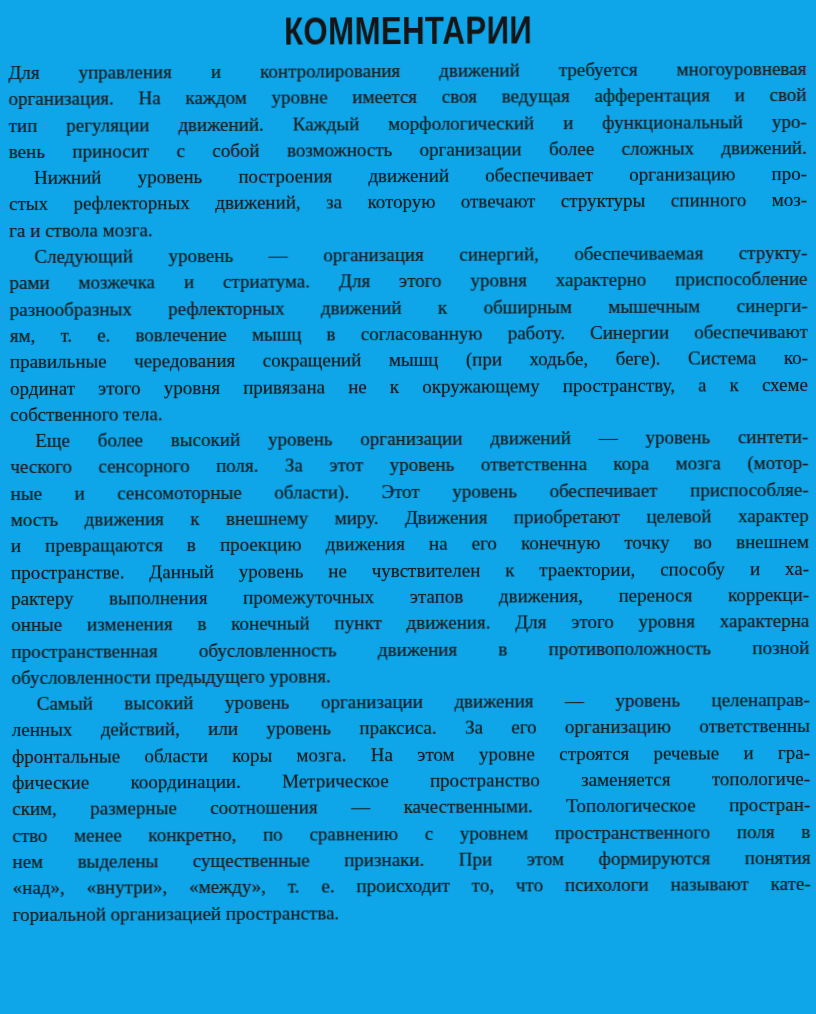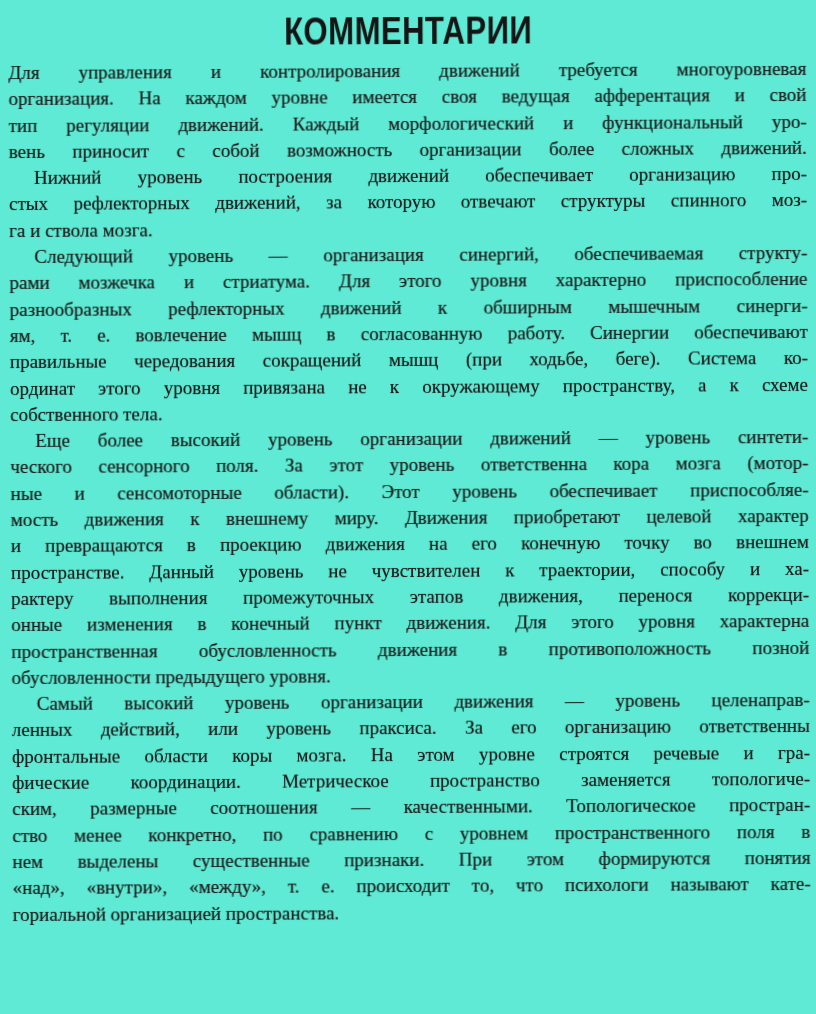--- a/index.html
+++ b/index.html
@@ -1,20 +1,20 @@
 <!DOCTYPE html>
 <html lang="ru"><head>
 <meta charset="utf-8">
 <style>
   html, body { margin: 0; padding: 0; background: #ffffff; }
   .page {
     position: relative;
     width: 816px;
     height: 1014px;
-    background: #5eead4;
+    background: #0ea5e9;
     overflow: hidden;
     font-family: "Liberation Serif", "DejaVu Serif", serif;
   }
   .scan {
     transform: rotate(-0.3deg);
     transform-origin: 50% 0%;
     filter: blur(0.25px);
   }
   .title {
     padding-top: 12px;

